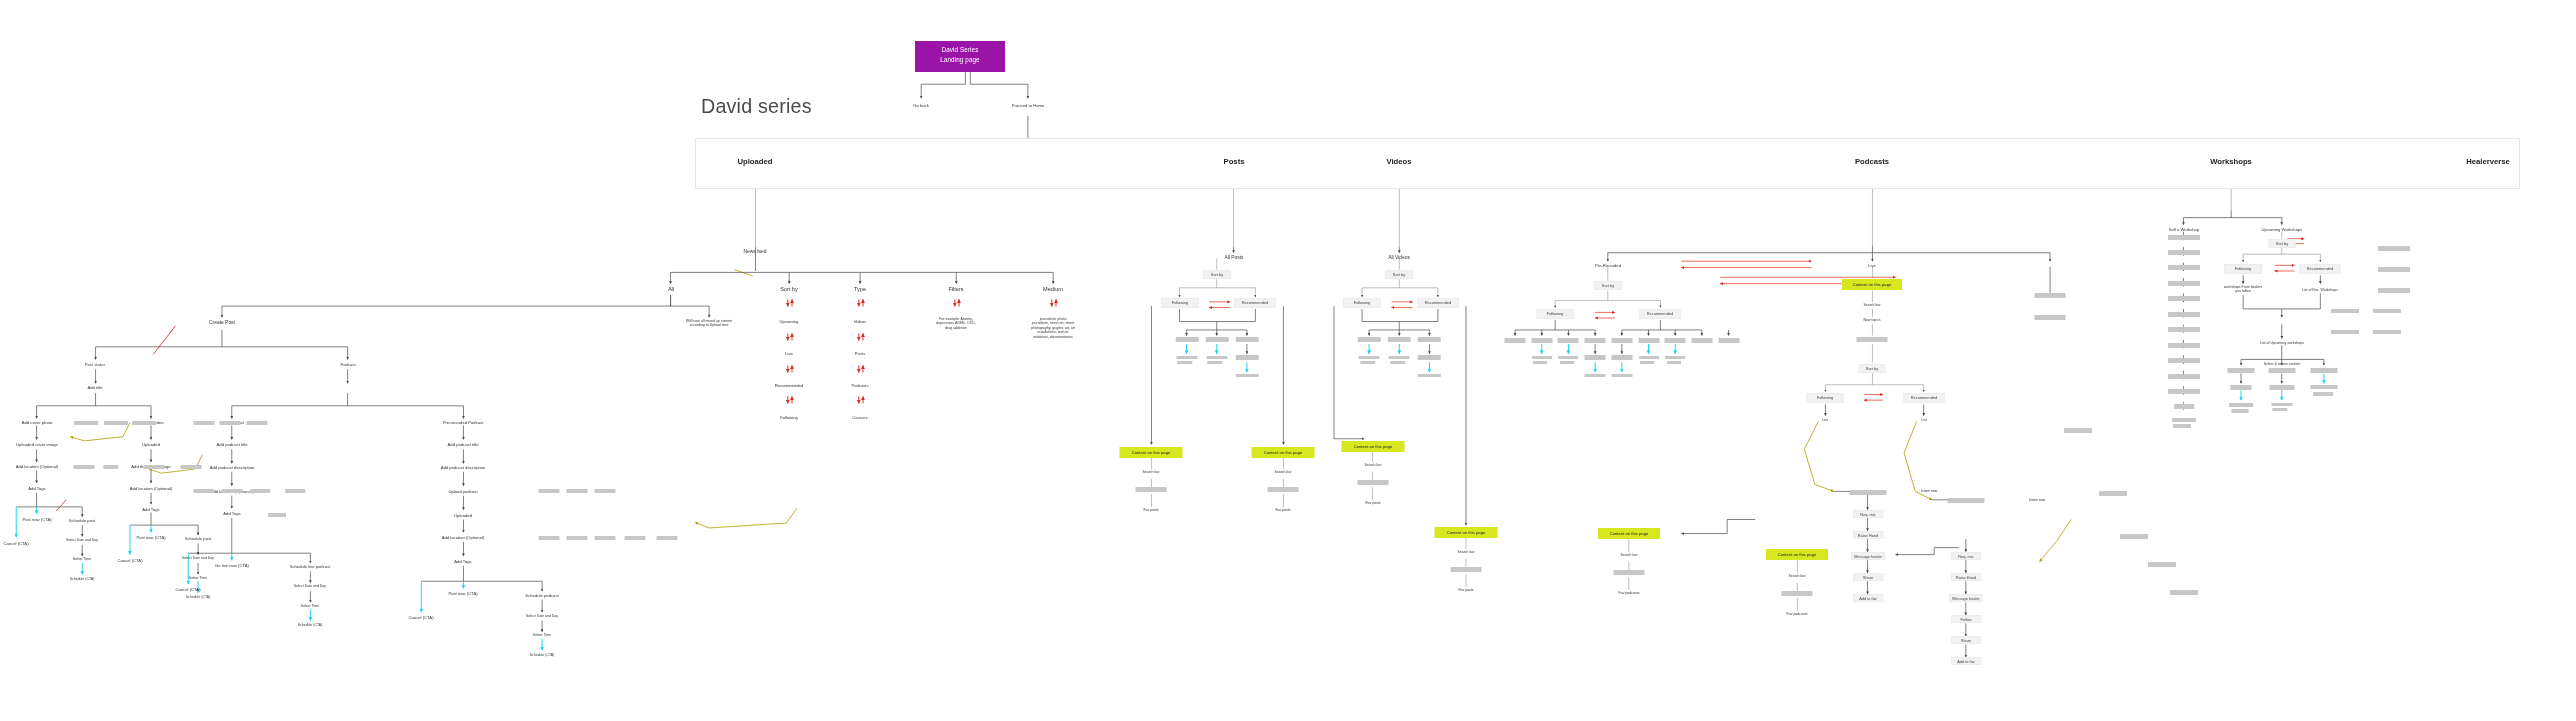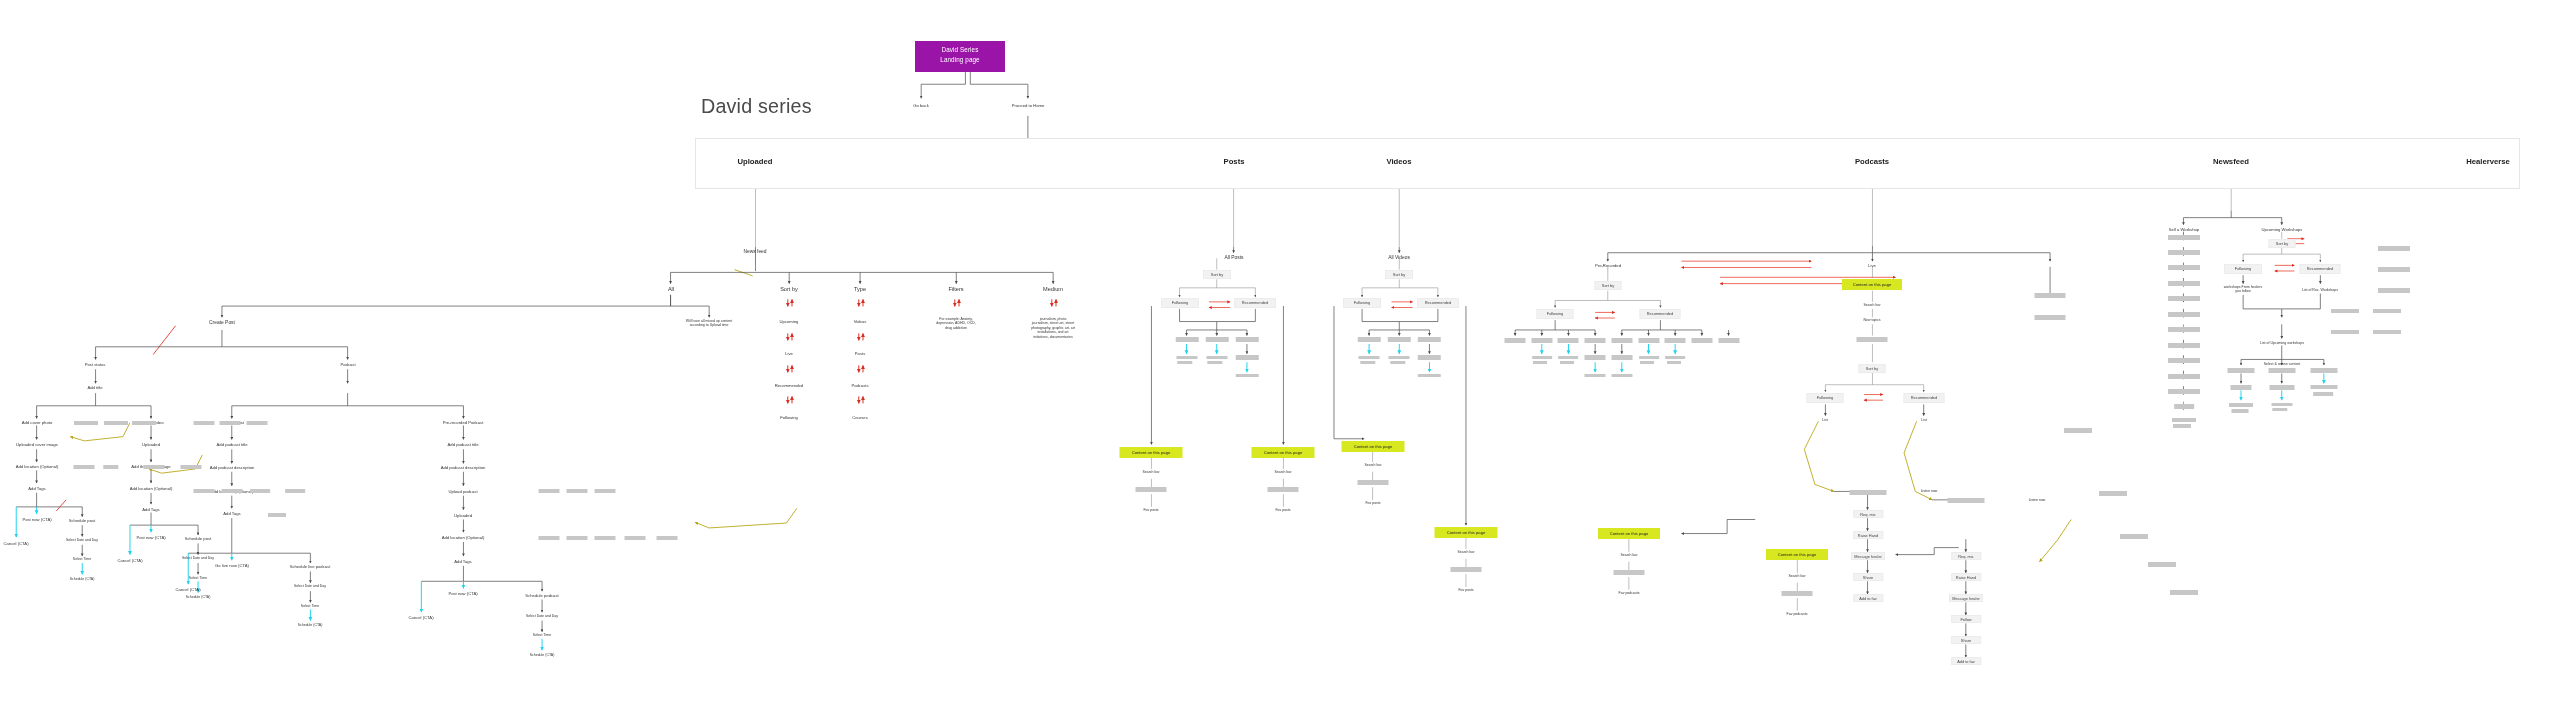--- a/index.html
+++ b/index.html
@@ -454,21 +454,21 @@
   <div class="node t6" style="left:921px;top:103px;">Go back</div>
   <div class="node t6" style="left:1028px;top:103px;">Proceed to Home</div>
 
   <div class="page-title" style="left:701px;top:95px;">David series</div>
 
   <div class="navband" style="left:695px;top:138px;width:1825px;height:51px;"></div>
   <div class="navlabel" style="left:755px;top:157px;">Uploaded</div>
   <div class="navlabel" style="left:1234px;top:157px;">Posts</div>
   <div class="navlabel" style="left:1399px;top:157px;">Videos</div>
   <div class="navlabel" style="left:1872px;top:157px;">Podcasts</div>
-  <div class="navlabel" style="left:2231px;top:157px;">Newsfeed</div>
+  <div class="navlabel" style="left:2231px;top:157px;">Workshops</div>
   <div class="navlabel" style="left:2488px;top:157px;">Healerverse</div>
 
   <div class="node t7" style="left:755px;top:249px;">News feed</div>
   <div class="node t8" style="left:671px;top:286px;">All</div>
   <div class="node t8" style="left:789px;top:286px;">Sort by</div>
   <div class="node t8" style="left:860px;top:286px;">Type</div>
   <div class="node t8" style="left:956px;top:286px;">Filters</div>
   <div class="node t8" style="left:1053px;top:286px;">Medium</div>
 
   <div class="node t5" style="left:709px;top:319px;width:84px;">Will have all mixed up content

